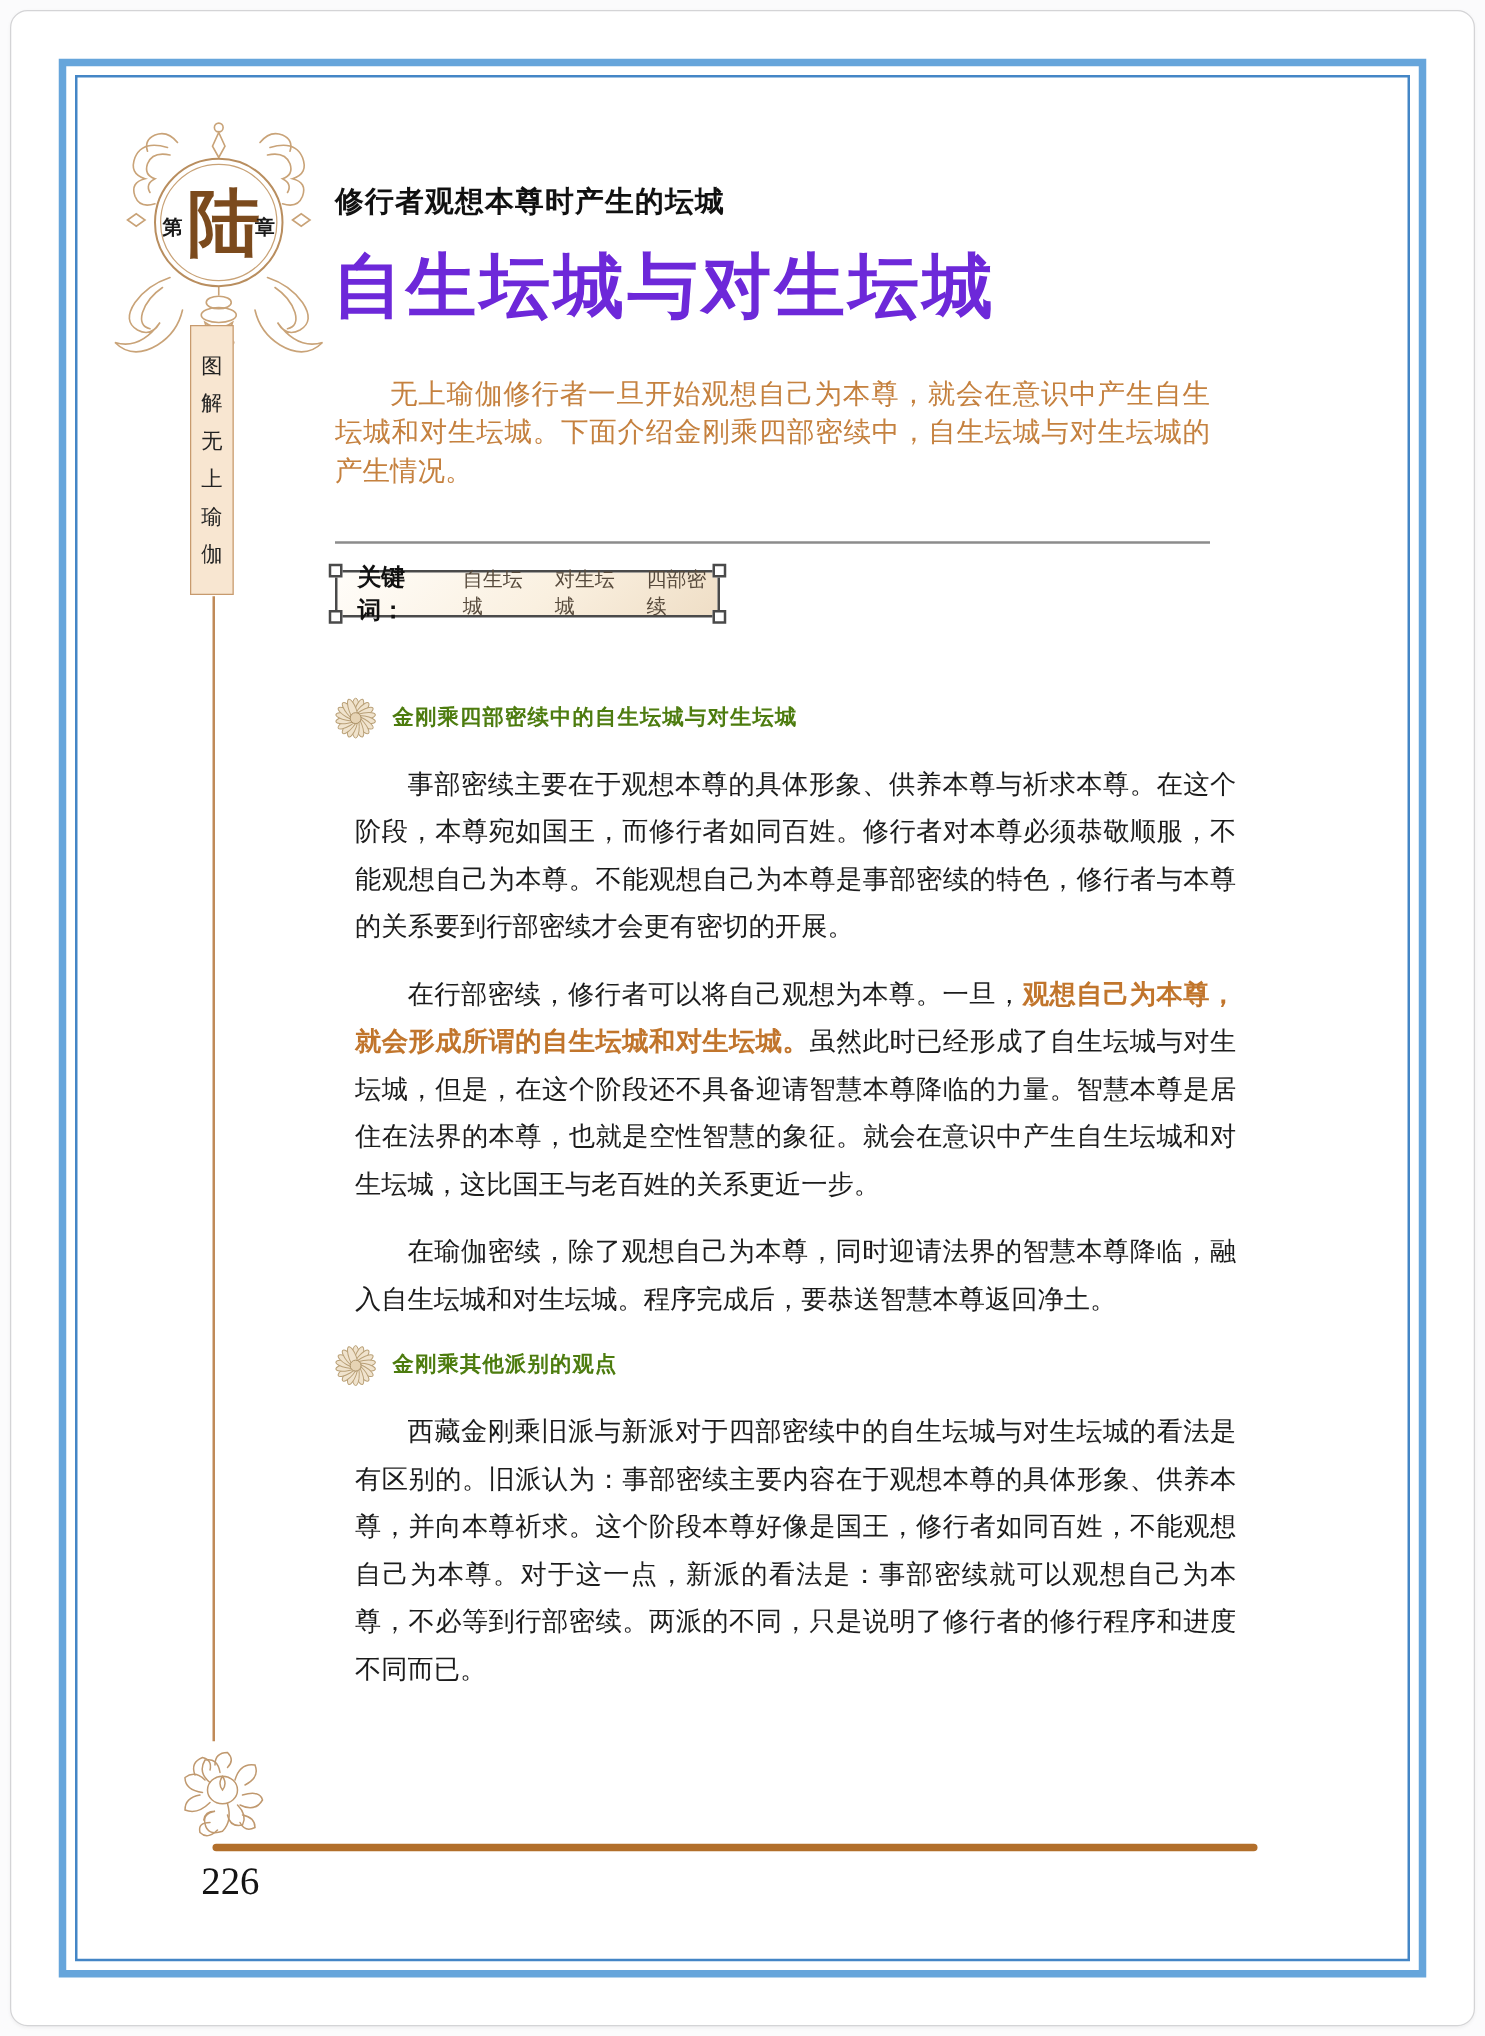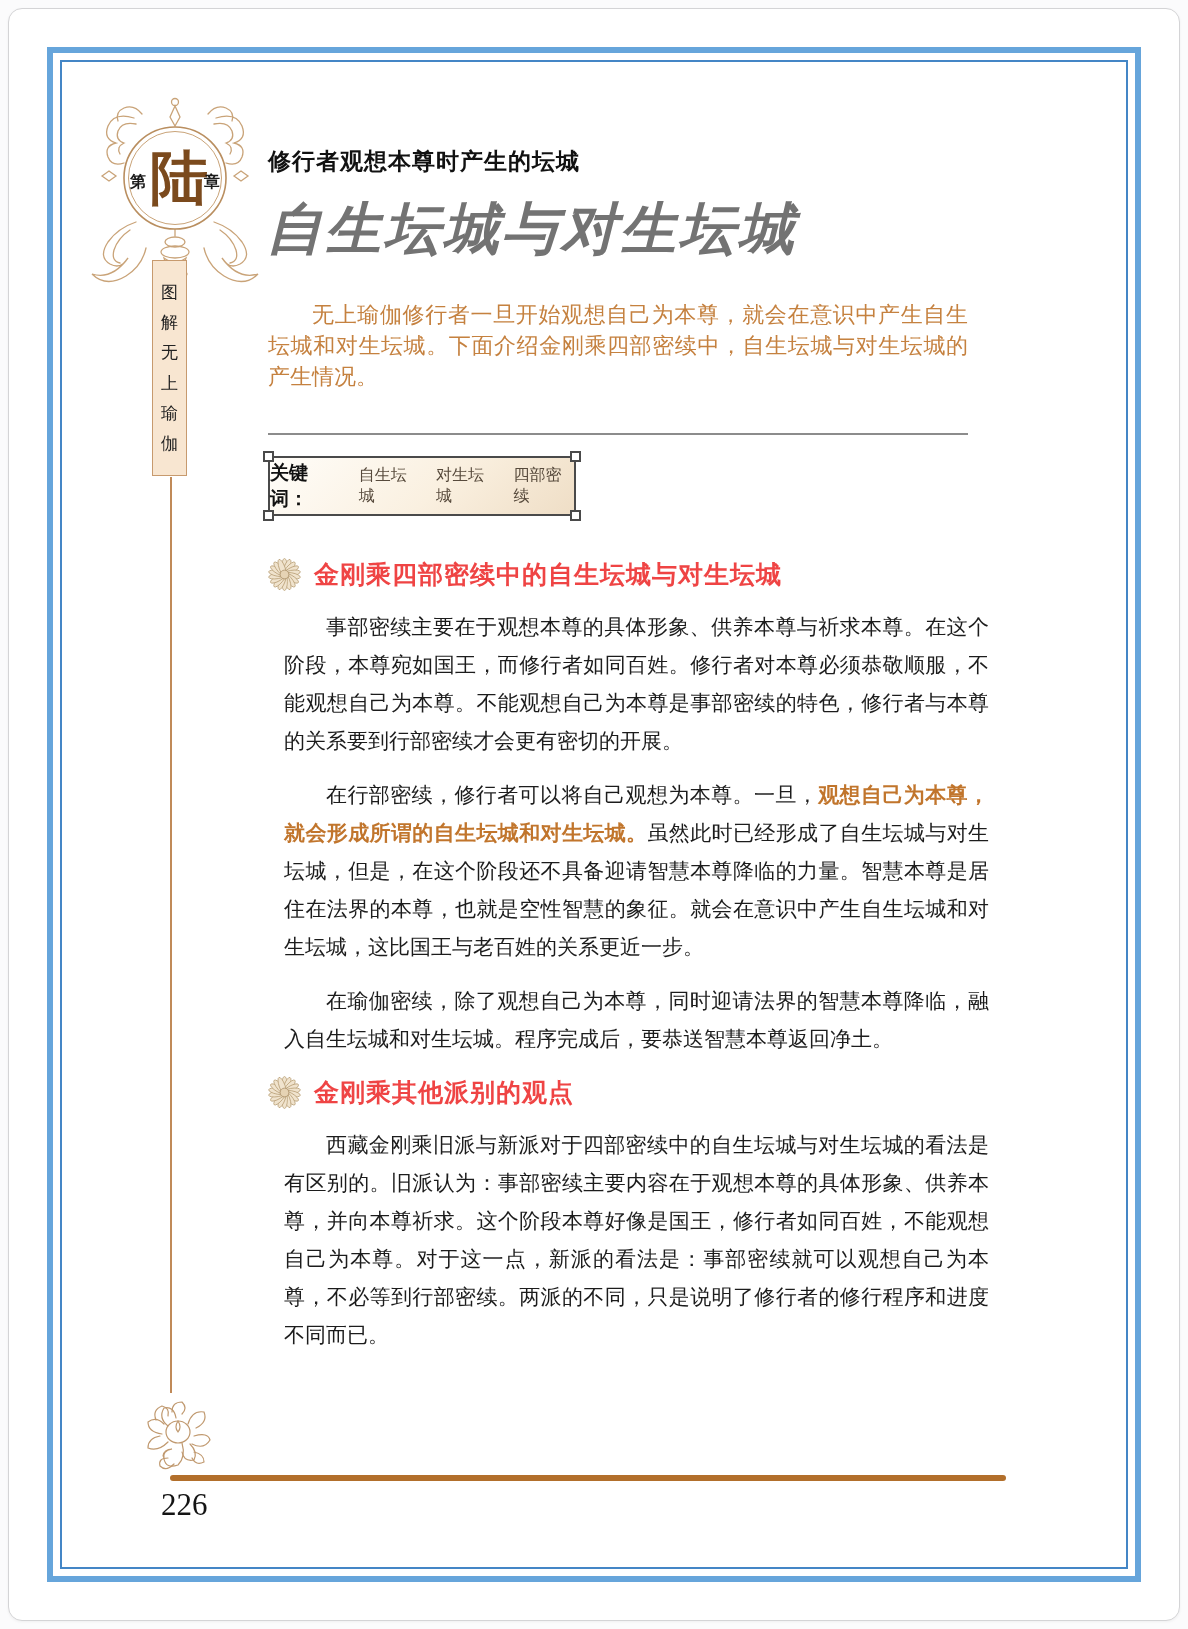--- a/index.html
+++ b/index.html
@@ -18,41 +18,41 @@
   .series-tab{position:absolute;left:152px;top:260px;width:35px;height:216px;
               background:#f8e6d1;border:1px solid #c79a6e;display:flex;flex-direction:column;
               align-items:center;justify-content:space-evenly;padding:10px 0;box-sizing:border-box;}
   .series-tab span{font-family:"Liberation Sans","DejaVu Sans",sans-serif;
                    font-size:17px;color:#222;line-height:1;}
   .series-line{position:absolute;left:170px;top:477px;width:2px;height:916px;background:#c08a58;}
   
   .subtitle{position:absolute;left:268px;top:146px;font-weight:bold;font-size:23px;
             color:#111;letter-spacing:1px;}
   .main-title{position:absolute;left:266px;top:192px;font-weight:bold;font-size:56px;
-              color:#737373;letter-spacing:3px;font-style:italic;}
+              color:#6d28d9;letter-spacing:3px;}
   .intro{position:absolute;left:268px;top:299px;width:700px;font-size:22px;line-height:31px;
          color:#c5813f;text-indent:2em;text-align:justify;margin:0;}
   .gray-rule{position:absolute;left:268px;top:433px;width:700px;height:2px;background:#8c8c8c;}
   
-  .kw-box{position:absolute;left:268px;top:456px;width:308px;height:60px;
+  .kw-box{position:absolute;left:268px;top:456px;width:308px;height:38px;
           border:2px solid #4a4a4a;box-sizing:border-box;
           background:linear-gradient(135deg,#fffdf9 0%,#faf0e0 55%,#efdec6 100%);
-          display:flex;align-items:center;}
+          display:flex;align-items:center;padding-left:16px;}
   .kw-knob{position:absolute;width:7px;height:7px;border:2px solid #4a4a4a;background:#fff;}
   .kw-knob.tl{left:-7px;top:-7px;} .kw-knob.tr{right:-7px;top:-7px;}
   .kw-knob.bl{left:-7px;bottom:-7px;} .kw-knob.br{right:-7px;bottom:-7px;}
   .kw-label{font-family:"Liberation Sans","DejaVu Sans",sans-serif;font-weight:bold;
             font-size:19px;color:#111;}
   .kw-item{font-size:16px;color:#574a3c;margin-left:1.05em;}
   
   .main-text{position:absolute;left:268px;top:556px;width:737px;}
   .sec-heading{display:flex;align-items:center;gap:13px;margin:0 0 16px 0;}
   .sec-heading.later{margin-top:12px;}
   .sec-title{font-family:"Liberation Sans","DejaVu Sans",sans-serif;font-weight:bold;
-             font-size:25px;color:#ef4444;letter-spacing:1px;line-height:36px;text-align:center;}
+             font-size:17px;color:#4d7c0f;letter-spacing:1px;line-height:36px;text-align:center;}
   .flower{width:33px;height:33px;flex:0 0 auto;}
   .body-p{font-size:21px;line-height:38px;color:#1c1c1c;text-align:justify;
           text-indent:2em;margin:16px;}
   .body-p .em{color:#c1752c;font-weight:bold;}
   
   .foot-flower{position:absolute;left:138px;top:1394px;width:84px;height:84px;}
   .brown-rule{position:absolute;left:170px;top:1475px;width:836px;height:6px;
               background:#b26f2b;border-radius:3px;}
   .page-num{position:absolute;left:161px;top:1487px;font-size:31px;color:#141414;}
 </style>

